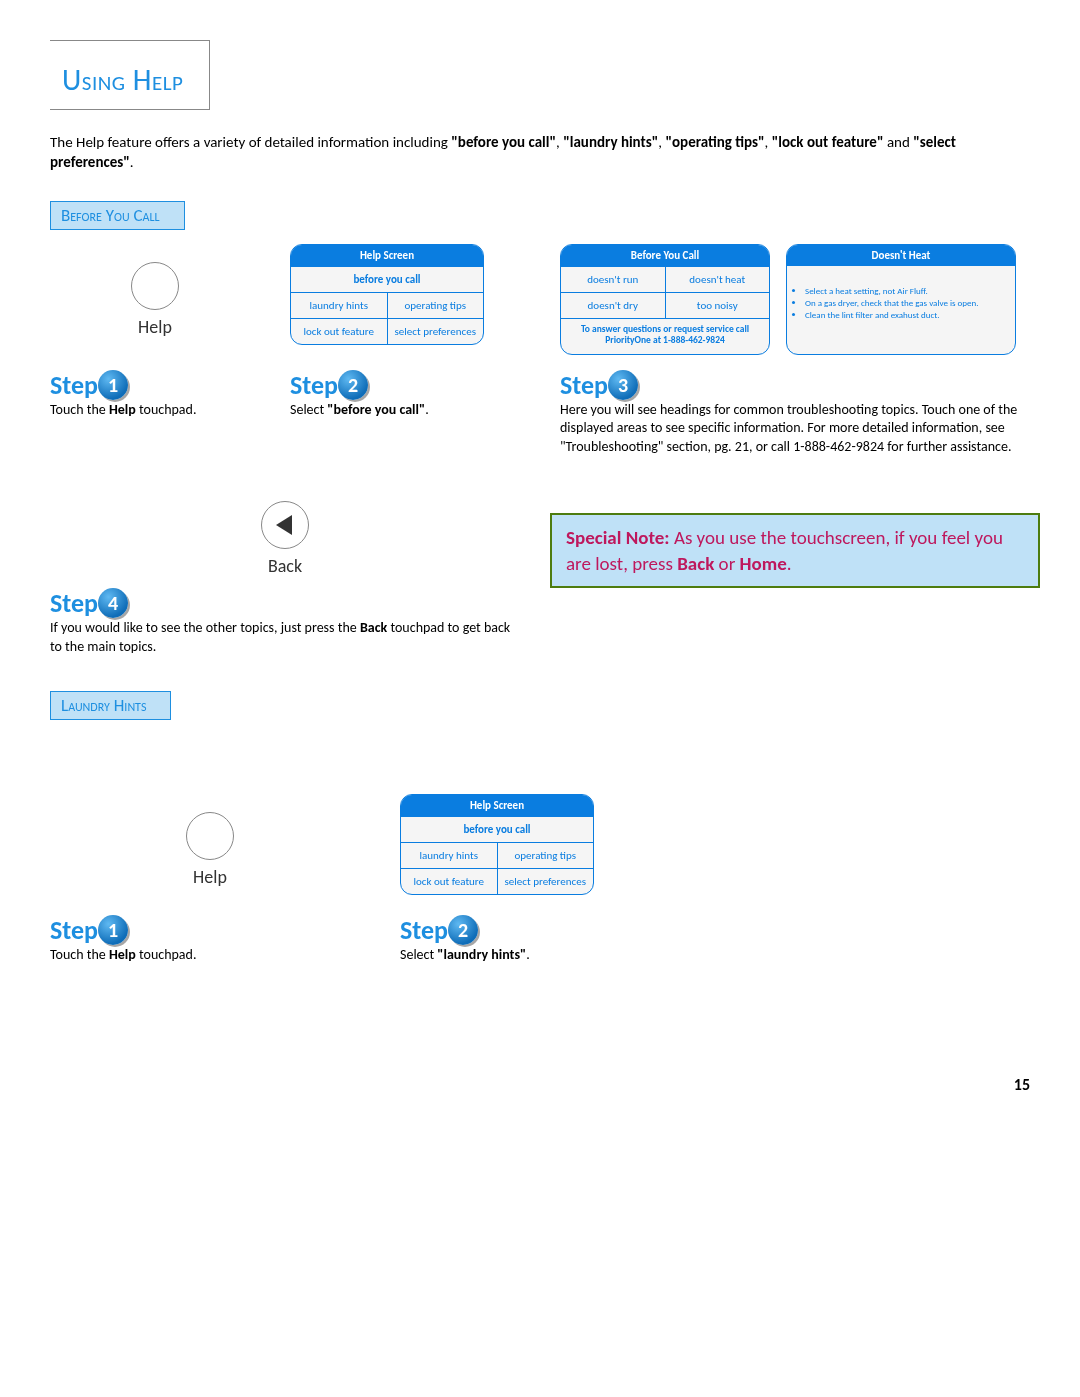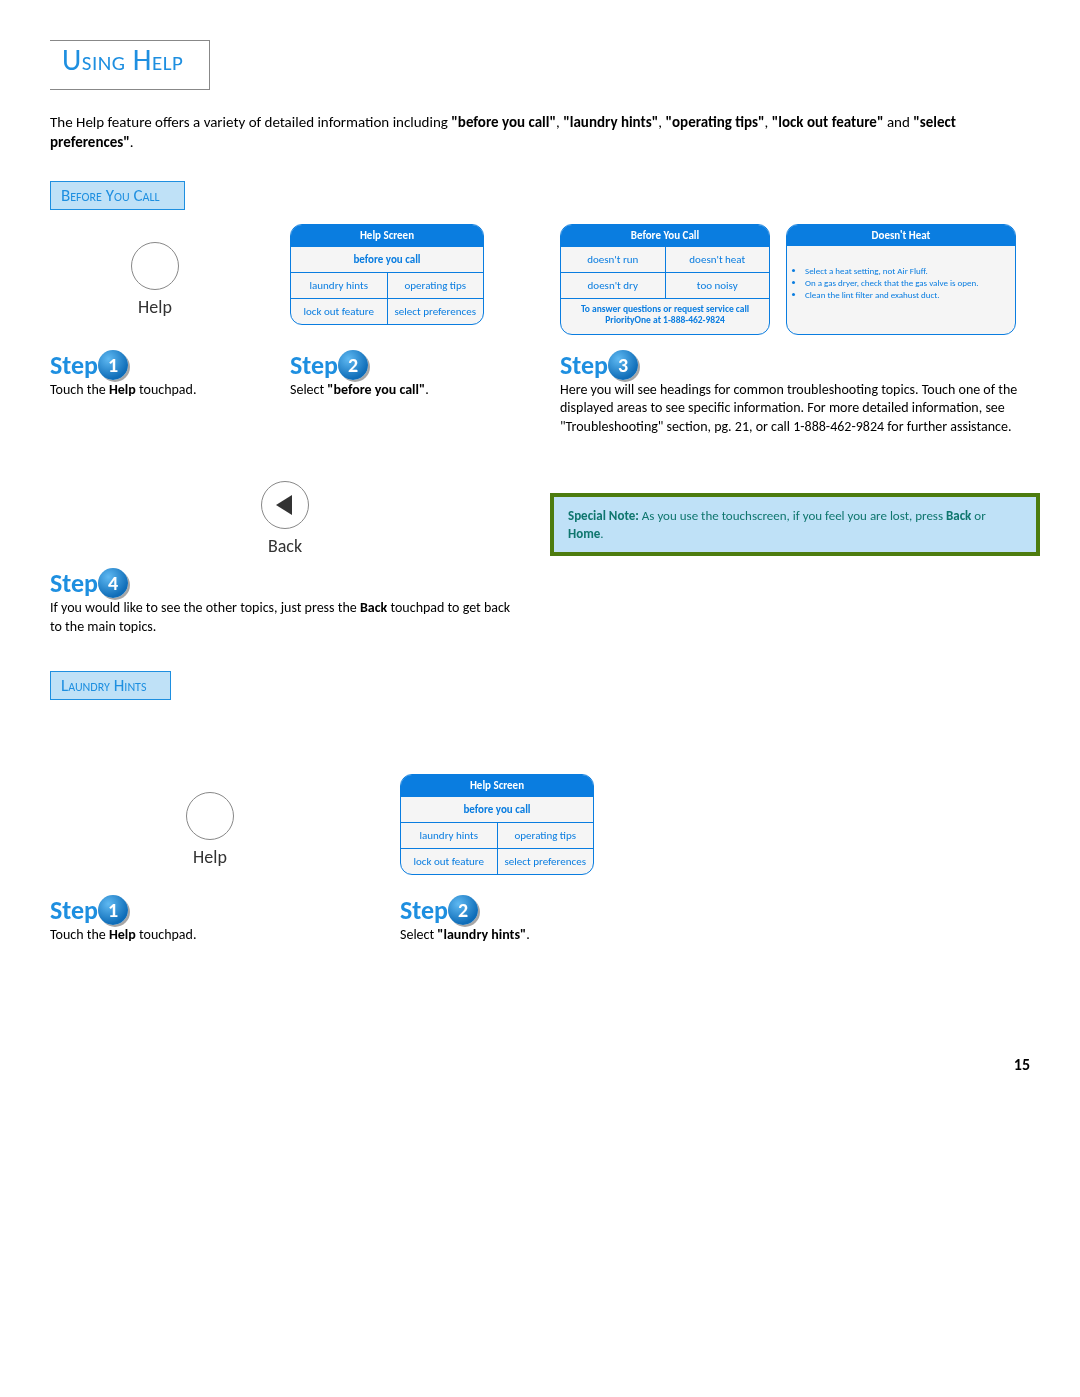--- a/index.html
+++ b/index.html
@@ -9,21 +9,21 @@
     background: #fff;
     width: 1080px;
     margin: 0 auto;
     padding: 40px 50px 30px 50px;
     color: #000;
   }
   .title-box {
     border: 1px solid #888;
     border-left: none;
     border-bottom: none;
-    padding: 0 26px 12px 12px;
+    padding: 20px 26px 12px 12px;
     display: inline-block;
     margin-bottom: 22px;
     position:relative;
   }
   .title-box::after{
     content:"";
     position:absolute;
     left:0; bottom:0;
     width:100%;
     border-bottom:1px solid #888;
@@ -101,22 +101,22 @@
   .ts-foot { border-top:1.5px solid #0a7de0; text-align:center; color:#0a7de0; font-weight:bold; font-size:9.5px; padding:5px 4px; line-height:1.2;}
   .ts-body-list { padding:19px 8px; color:#0a7de0; font-size:9px; line-height:1.35;}
   .ts-body-list li { margin-left:10px; list-style:disc;}
 
   .ts1 { width: 194px; }
   .ts2 { width: 210px; }
   .ts3 { width: 230px; }
   .ts-wrap { display:flex; gap:16px; }
 
   .note-box {
-    background:#bfe1f7; border:4px solid #4d7c0f;
-    padding:10px 14px; color:#0f766e; font-size:13px;
+    background:#bfe1f7; border:2px solid #4d7c0f;
+    padding:10px 14px; color:#be185d; font-size:19px;
     line-height:1.35; margin-top:30px;
   }
   .note-box b { font-weight:bold; }
 
   .page-num { text-align:right; font-weight:bold; font-size:16px; margin-top:110px;}
 
   .spacer { height:28px; }
   .invisible { height:60px; }
 </style>
 </head>

